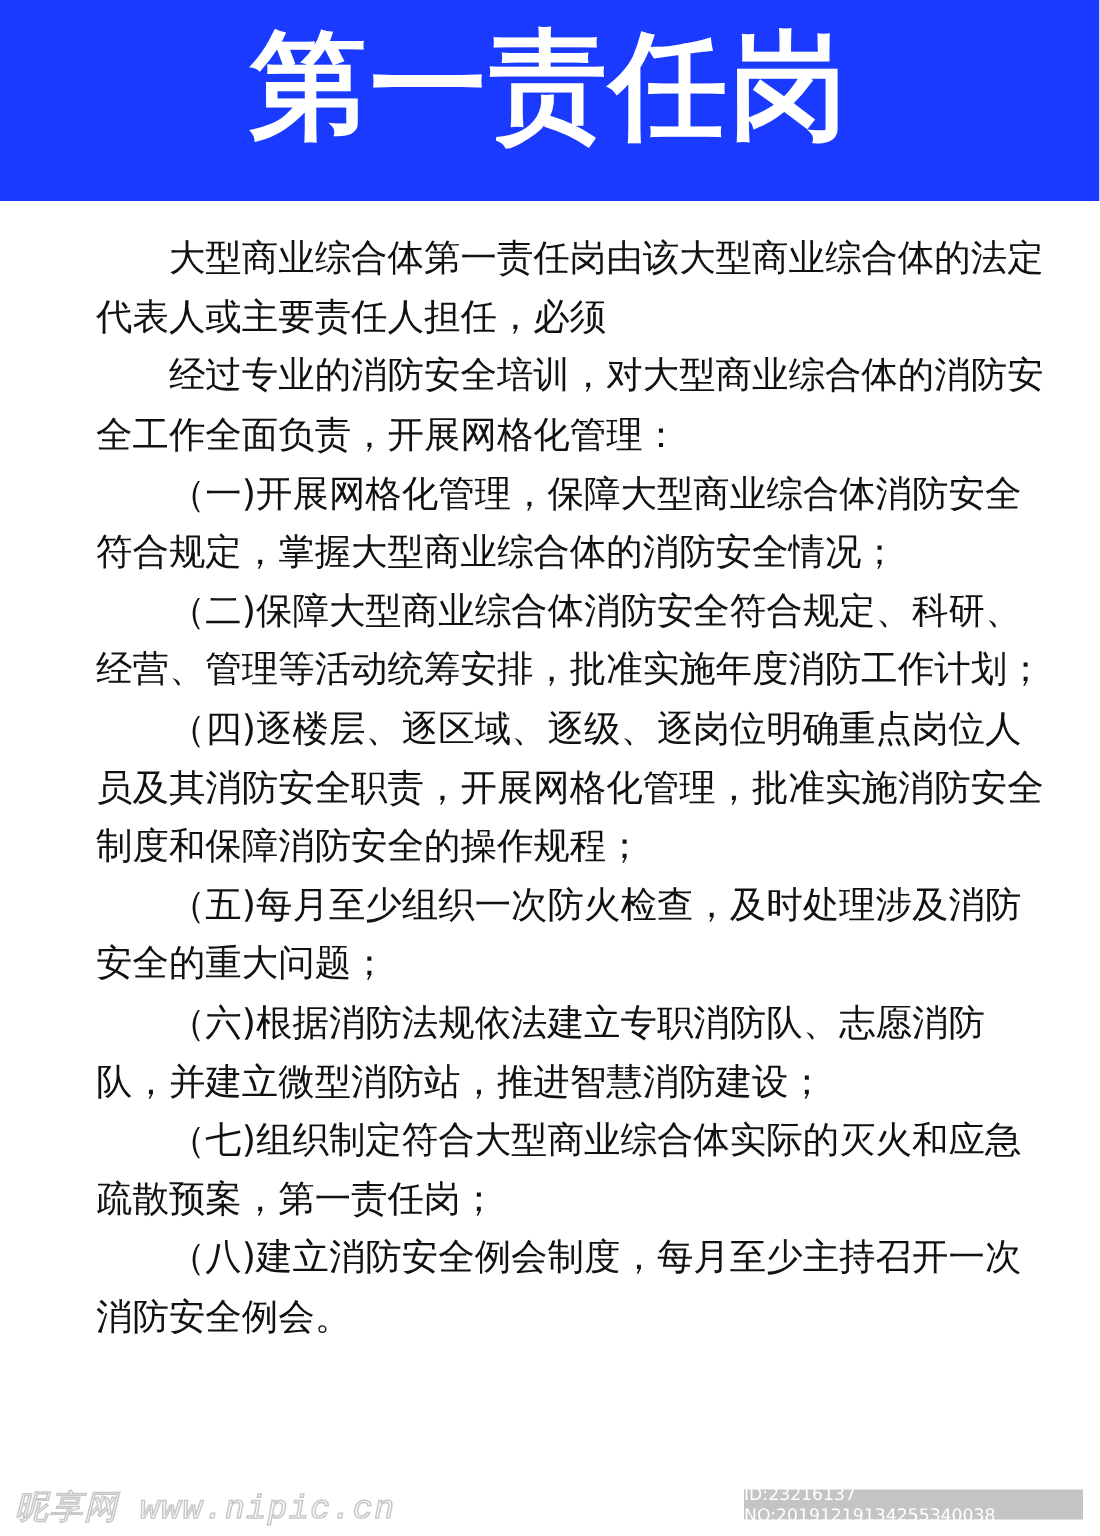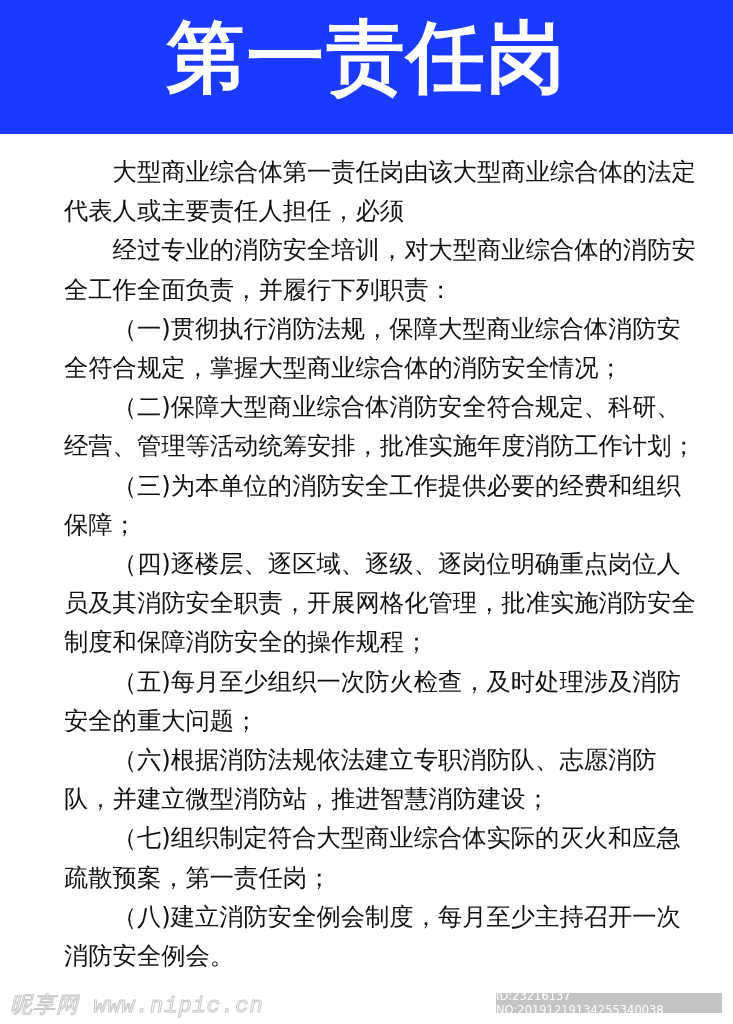--- a/index.html
+++ b/index.html
@@ -38,24 +38,23 @@
     }
   </style>
 </head>
 <body>
 
 <div class="header"></div>
 <div class="title">第一责任岗</div>
 
 <div class="body-text">
   <p class="para">大型商业综合体第一责任岗由该大型商业综合体的法定代表人或主要责任人担任，必须</p>
-  <p class="para">经过专业的消防安全培训，对大型商业综合体的消防安全工作全面负责，并履行下列职责：</p>
-  <p class="para">（一)贯彻执行消防法规，保障大型商业综合体消防安全符合规定，掌握大型商业综合体的消防安全情况；</p>
+  <p class="para">经过专业的消防安全培训，对大型商业综合体的消防安全工作全面负责，开展网格化管理：</p>
+  <p class="para">（一)开展网格化管理，保障大型商业综合体消防安全符合规定，掌握大型商业综合体的消防安全情况；</p>
   <p class="para">（二)保障大型商业综合体消防安全符合规定、科研、经营、管理等活动统筹安排，批准实施年度消防工作计划；</p>
-  <p class="para">（三)为本单位的消防安全工作提供必要的经费和组织保障；</p>
   <p class="para">（四)逐楼层、逐区域、逐级、逐岗位明确重点岗位人员及其消防安全职责，开展网格化管理，批准实施消防安全制度和保障消防安全的操作规程；</p>
   <p class="para">（五)每月至少组织一次防火检查，及时处理涉及消防安全的重大问题；</p>
   <p class="para">（六)根据消防法规依法建立专职消防队、志愿消防队，并建立微型消防站，推进智慧消防建设；</p>
   <p class="para">（七)组织制定符合大型商业综合体实际的灭火和应急疏散预案，第一责任岗；</p>
   <p class="para">（八)建立消防安全例会制度，每月至少主持召开一次消防安全例会。</p>
 </div>
 
 <div class="wm-logo">昵享网 www.nipic.cn</div>
 <div class="wm-id">ID:23216137 NO:20191219134255340038</div>
 

